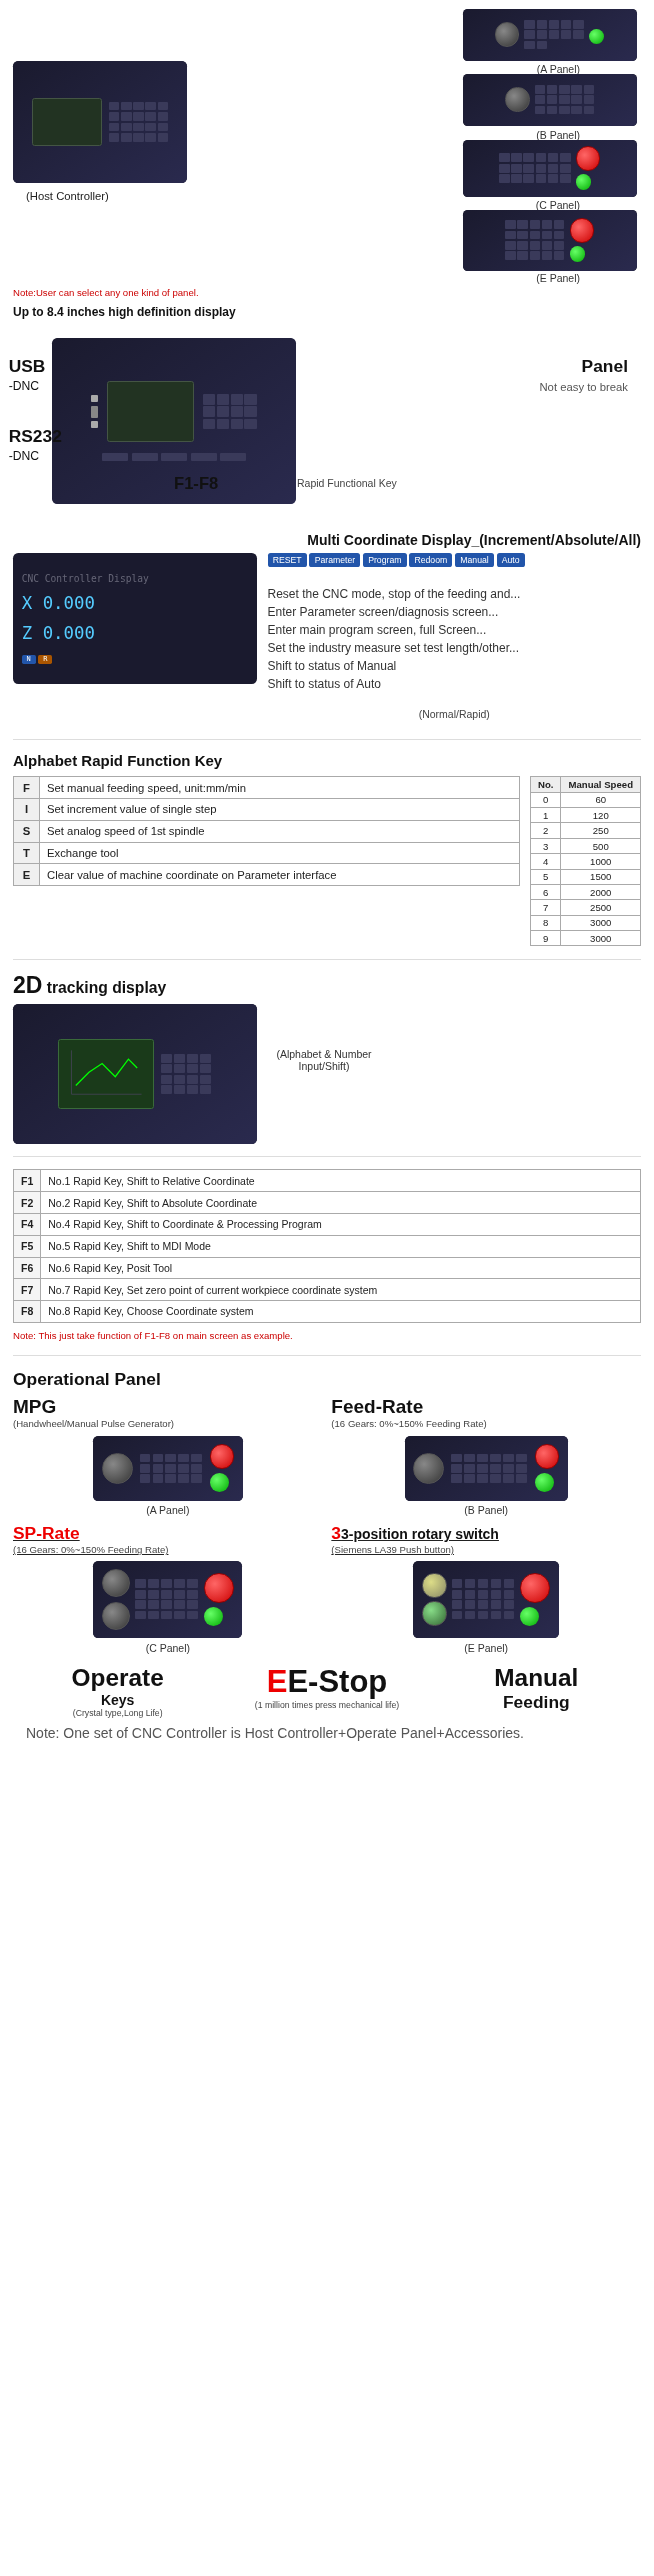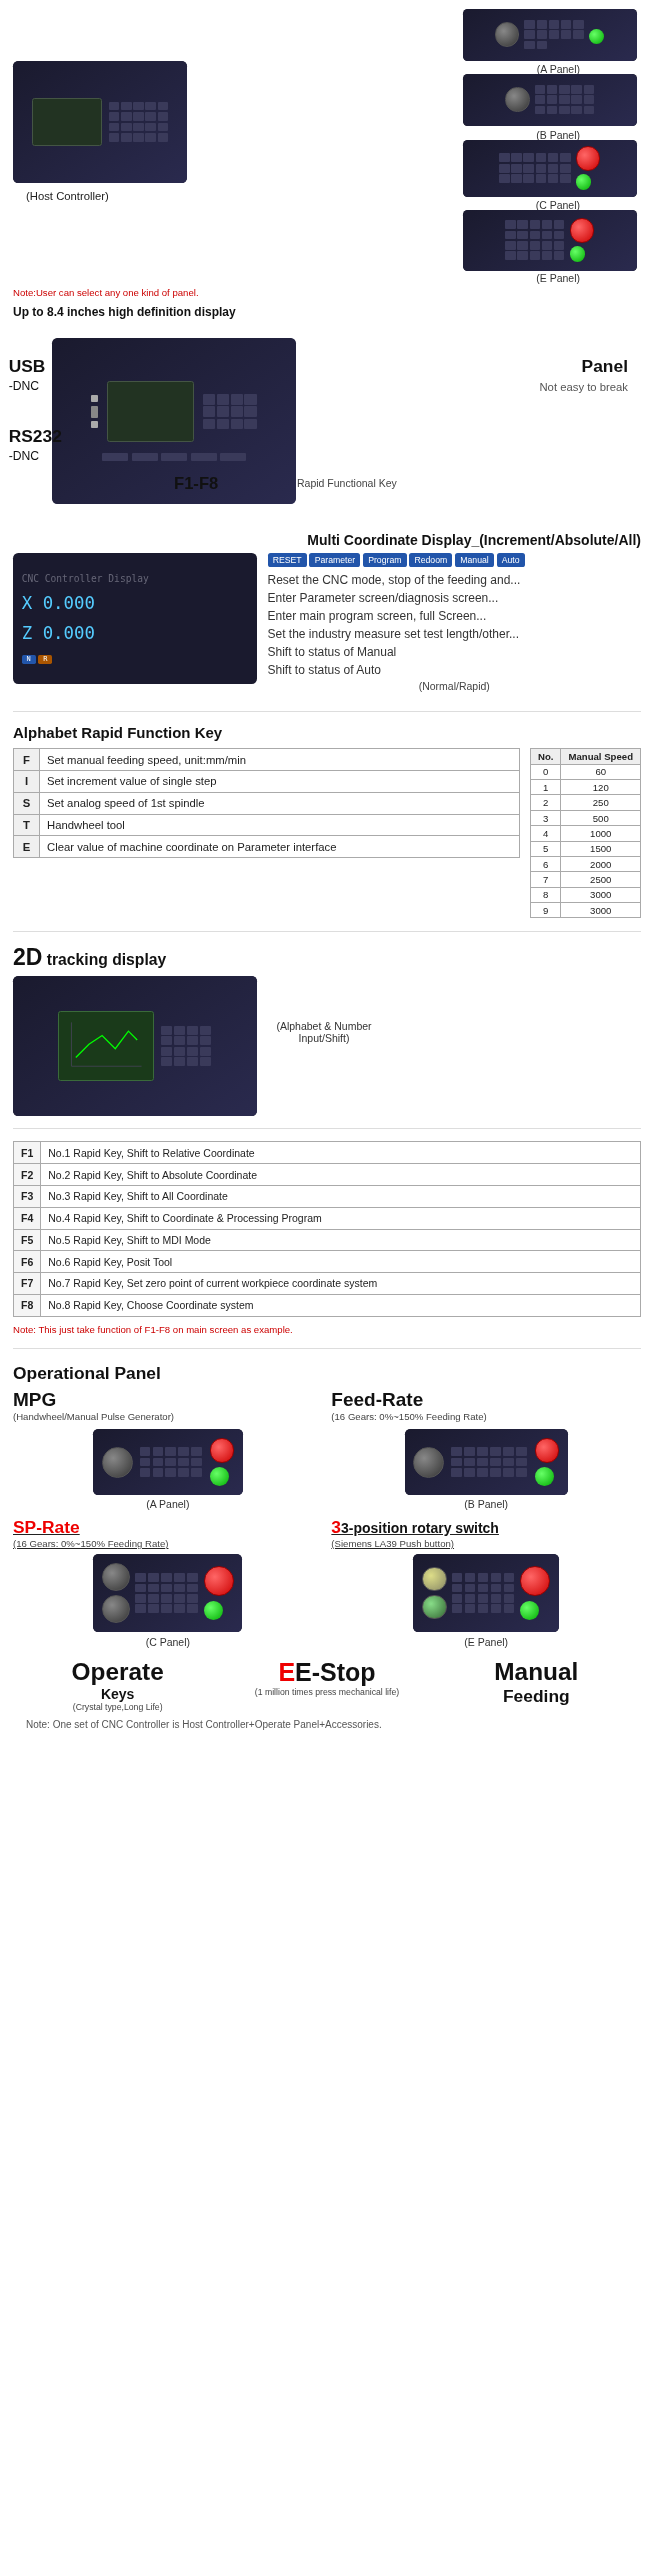--- a/index.html
+++ b/index.html
@@ -220,21 +220,21 @@
       font-family: monospace;
       font-size: 11.3px;
     }
 
     .coord-x { font-size: 17.4px; color: #5cf; margin: 5.2px 0; }
     .coord-z { font-size: 17.4px; color: #5cf; margin: 5.2px 0; }
 
     .normal-rapid-panel {
       display: flex;
       flex-direction: column;
-      gap: 1px;
+      gap: 15px;
       font-size: 9.6px;
       flex: 1;
     }
 
     .nr-btn {
       background: #2255aa;
       color: white;
       border-radius: 2.6px;
       padding: 1.7px 5.2px;
       font-size: 8.7px;
@@ -468,21 +468,21 @@
       padding: 3.5px 0;
       gap: 0;
     }
 
     .bottom-lbl {
       flex: 1;
       text-align: center;
     }
 
     .note-bottom {
-      font-size: 10px;
+      font-size: 14px;
       color: #555;
       padding: 3.5px 13px 8.7px 13px;
     }
 
     
     .panel-placeholder {
       width: 100%;
       height: 100%;
       border-radius: 5.2px;
       background: linear-gradient(145deg, #1a1a2e 0%, #2a2a4e 100%);
@@ -791,21 +791,21 @@
         <tr>
           <td>I</td>
           <td>Set increment value of single step</td>
         </tr>
         <tr>
           <td>S</td>
           <td>Set analog speed of 1st spindle</td>
         </tr>
         <tr>
           <td>T</td>
-          <td>Handwheel tool</td>
+          <td>Exchange tool</td>
         </tr>
         <tr>
           <td>E</td>
           <td>Clear value of machine coordinate on Parameter interface</td>
         </tr>
       </tbody>
         </table>
 
       <table class="manual-speed-table">
         <tbody>
@@ -906,24 +906,20 @@
   <div class="f1f8-section">
     <table class="f1f8-table">
       <tbody>
           <tr>
         <td>F1</td>
         <td>No.1 Rapid Key, Shift to Relative Coordinate</td>
       </tr>
       <tr>
         <td>F2</td>
         <td>No.2 Rapid Key, Shift to Absolute Coordinate</td>
-      </tr>
-      <tr>
-        <td>F3</td>
-        <td>No.3 Rapid Key, Shift to All Coordinate</td>
       </tr>
       <tr>
         <td>F4</td>
         <td>No.4 Rapid Key, Shift to Coordinate &amp; Processing Program</td>
       </tr>
       <tr>
         <td>F5</td>
         <td>No.5 Rapid Key, Shift to MDI Mode</td>
       </tr>
       <tr>
@@ -1119,21 +1115,21 @@
       </div>
     </div>
 
     <div class="bottom-labels-row">
       <div class="bottom-lbl">
         <div style="font-size:24.4px;font-weight:bold;color:#111;">Operate</div>
         <div style="font-size:14px;font-weight:bold;color:#111;">Keys</div>
         <div style="font-size:8.7px;color:#444;">(Crystal type,Long Life)</div>
       </div>
       <div class="bottom-lbl">
-        <div style="font-size:25px;font-weight:bold;color:#111;text-align:center;">
+        <div style="font-size:31px;font-weight:bold;color:#111;text-align:center;">
           <span style="color:#e00;">E</span><span style="color:#111;">E-Stop</span>
         </div>
         <div style="font-size:8.7px;color:#444;">(1 million times press mechanical life)</div>
       </div>
       <div class="bottom-lbl">
         <div style="font-size:24.4px;font-weight:bold;color:#111;">Manual</div>
         <div style="font-size:17.4px;font-weight:bold;color:#111;">Feeding</div>
       </div>
     </div>
 

